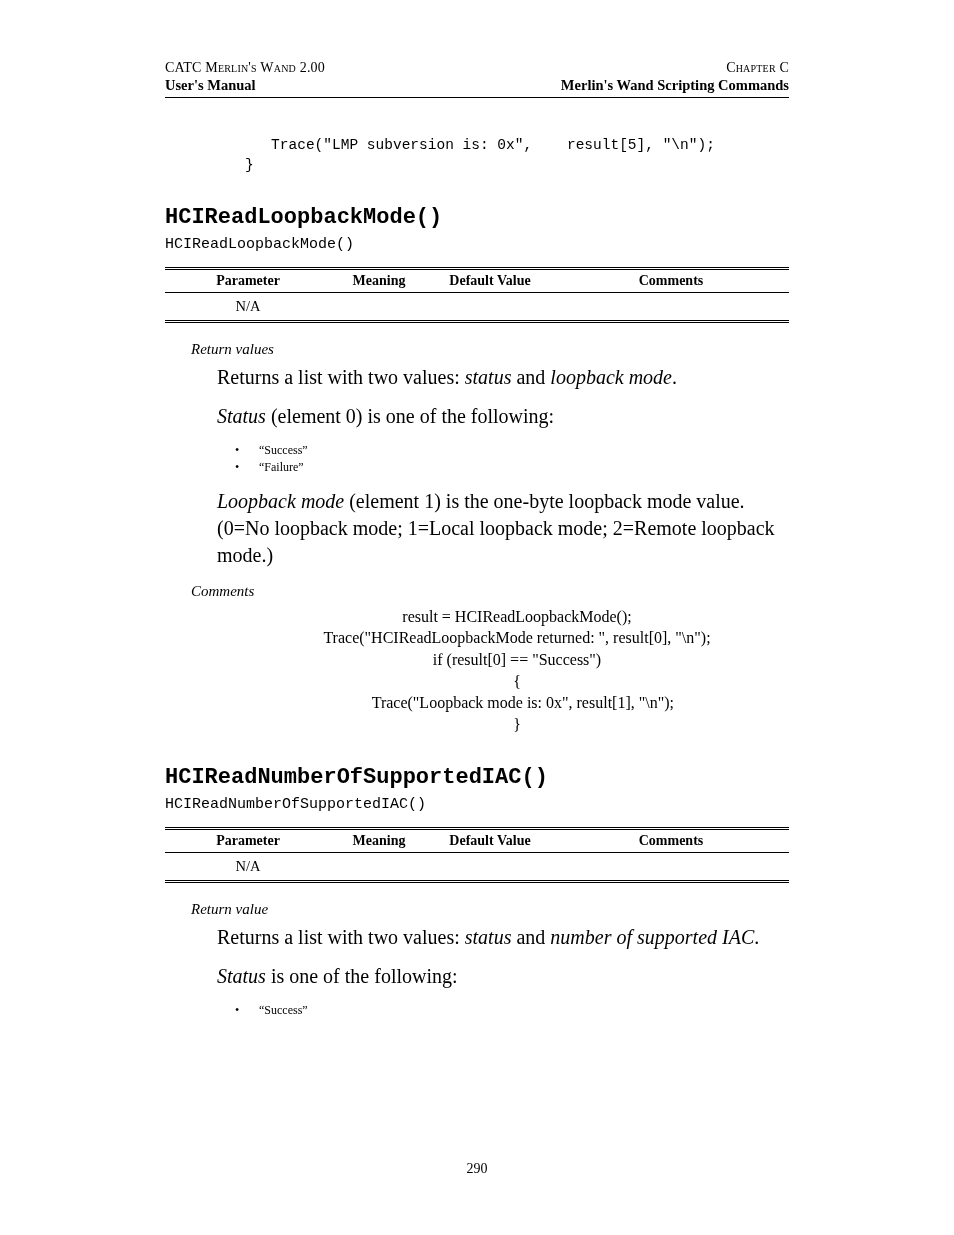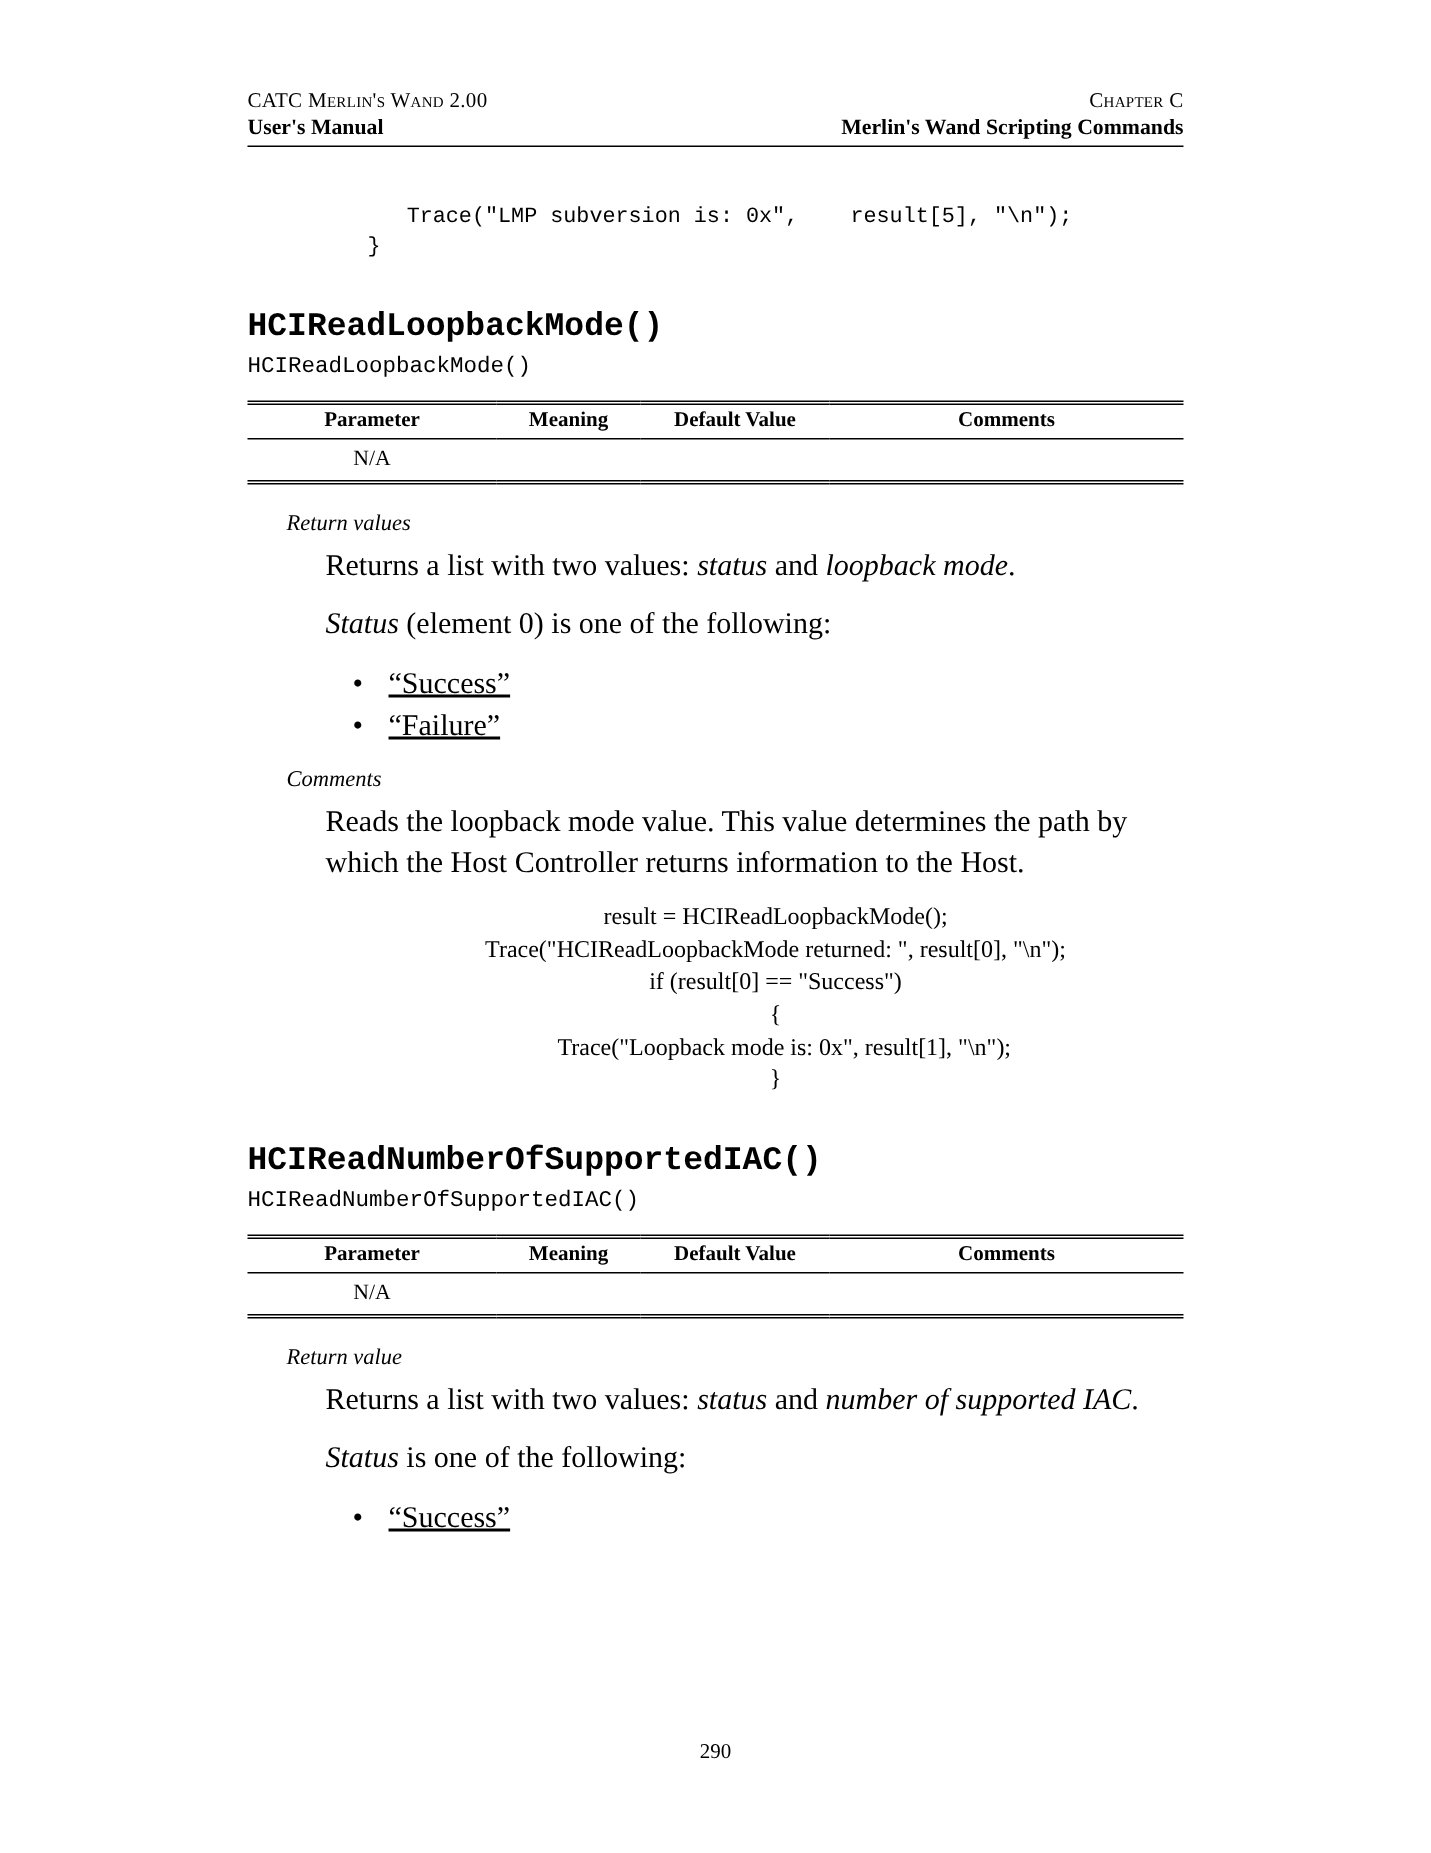--- a/index.html
+++ b/index.html
@@ -100,23 +100,22 @@
   }
   .body-text {
     font-size: 20px;
     margin: 6px 0 12px 52px;
     line-height: 1.35;
   }
   .body-text .ital { font-style: italic; }
   ul.bullets {
     margin: 4px 0 12px 70px;
     padding: 0;
-    font-size: 20px;
+    font-size: 12px;
     line-height: 1.4;
-    text-decoration: underline;
   }
   ul.bullets li {
     list-style: none;
     position: relative;
     padding-left: 24px;
   }
   ul.bullets li::before {
     content: "•";
     position: absolute;
     left: 0;
@@ -175,23 +174,25 @@
   <div class="body-text">
     <span>Returns a list with two values: </span><span class="ital">status</span><span> and </span><span class="ital">loopback mode</span><span>.</span>
   </div>
   <div class="body-text">
     <span class="ital">Status</span><span> (element 0) is one of the following:</span>
   </div>
   <ul class="bullets">
     <li>“Success”</li>
     <li>“Failure”</li>
   </ul>
+  <div class="body-text">
+    <span class="ital">Loopback mode</span><span> (element 1) is the one-byte loopback mode value. (0=No loopback mode; 1=Local loopback mode; 2=Remote loopback mode.)</span>
+  </div>
 
   <div class="subhead">Comments</div>
-  <div class="body-text">Reads the loopback mode value. This value determines the path by which the Host Controller returns information to the Host.</div>
 
   <div class="code-block2">result = HCIReadLoopbackMode();
 Trace("HCIReadLoopbackMode returned: ", result[0], "\n");
 if (result[0] == "Success")
 {
    Trace("Loopback mode is: 0x", result[1], "\n");
 }</div>
 
   <div class="section-title">HCIReadNumberOfSupportedIAC()</div>
   <div class="signature">HCIReadNumberOfSupportedIAC()</div>

